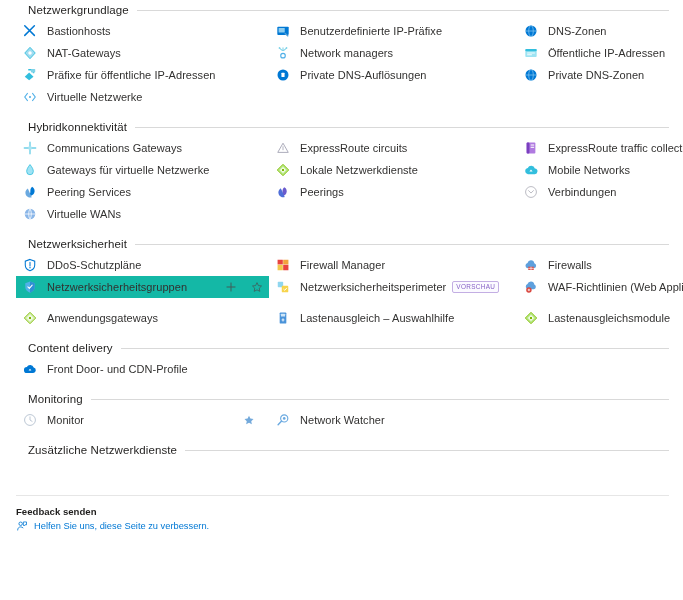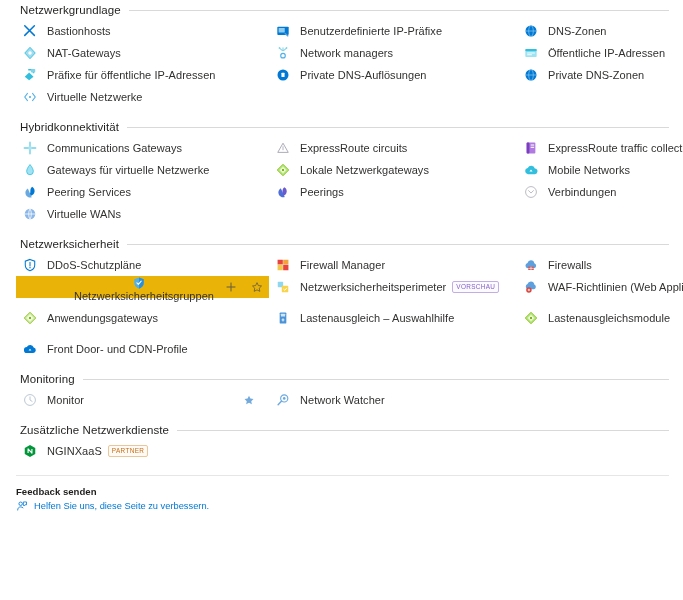--- a/index.html
+++ b/index.html
@@ -15,21 +15,21 @@
     width: 683px; height: 600px;
     padding: 0;
   }
 
   
   .section { width: 683px; }
   .sec-head {
     display: flex;
     align-items: center;
     gap: 8px;
-    padding: 0 14px 0 20px;
+    padding: 0 14px 0 28px;
     height: 20px;
   }
   .sec-title {
     font-size: 11.5px;
     font-weight: 400;
     color: #201f1e;
     white-space: nowrap;
     letter-spacing: .1px;
   }
   .sec-rule {
@@ -50,21 +50,21 @@
 
   .item {
     display: flex;
     align-items: center;
     height: 22px;
     padding-left: 7px;
     padding-right: 4px;
     position: relative;
     cursor: pointer;
   }
-  .item.hovered { background: #eab308; flex-direction: column; }
+  .item.hovered { background: #14b8a6; }
 
   .ico {
     width: 14px; height: 14px;
     flex: 0 0 14px;
     margin-right: 10px;
     display: block;
   }
   .lbl {
     font-size: 11px;
     color: #323130;
@@ -313,21 +313,21 @@
         </div>
         <div class="cell">
           <div class="item">
             <span style="display: flex;">
               <svg class="ico" viewBox="0 0 16 16" xmlns="http://www.w3.org/2000/svg">
                 <path d="M8 1.5 L14.5 8 L8 14.5 L1.5 8 Z" fill="#b8e986" stroke="#7fba00" stroke-width="1"></path>
                 <path d="M8 4.6 L11.4 8 L8 11.4 L4.6 8 Z" fill="#fff"></path>
                 <circle cx="8" cy="8" r="1.4" fill="#7fba00"></circle>
               </svg>
             </span>
-            <span class="lbl">Lokale Netzwerkgateways</span>
+            <span class="lbl">Lokale Netzwerkdienste</span>
           </div>
         </div>
         <div class="cell">
           <div class="item">
             <span style="display: flex;">
               <svg class="ico" viewBox="0 0 16 16" xmlns="http://www.w3.org/2000/svg">
                 <path d="M4.5 12.8 A3.6 3.6 0 0 1 4.3 5.7 A4.3 4.3 0 0 1 12.4 6.2 A3.3 3.3 0 0 1 11.8 12.8 Z" fill="#32bedd"></path>
                 <path d="M6.2 9.6 L8 7.4 L9.8 9.6 Z" fill="#fff"></path>
               </svg>
             </span>
@@ -513,20 +513,24 @@
                 <circle cx="8" cy="8" r="1.4" fill="#7fba00"></circle>
               </svg>
             </span>
             <span class="lbl">Lastenausgleichsmodule</span>
           </div>
         </div>
       </div>
     </div>
     <div style="height: 9px;"></div>
     <div class="section">
+      <div class="sec-head">
+        <div class="sec-title">Content delivery</div>
+        <div class="sec-rule"></div>
+      </div>
       <div class="grid">
         <div class="cell">
           <div class="item">
             <span style="display: flex;">
               <svg class="ico" viewBox="0 0 16 16" xmlns="http://www.w3.org/2000/svg">
                 <path d="M4.6 12.6 A3.4 3.4 0 0 1 4.4 5.8 A4.2 4.2 0 0 1 12.2 6.3 A3.2 3.2 0 0 1 11.6 12.6 Z" fill="#0078d4"></path>
                 <path d="M6.4 9.8 L8 7.6 L9.6 9.8 Z" fill="#fff"></path>
               </svg>
             </span>
             <span class="lbl">Front Door- und CDN-Profile</span>
@@ -573,32 +577,20 @@
         <div class="cell"></div>
       </div>
     </div>
     <div style="height: 9px;"></div>
     <div class="section">
       <div class="sec-head">
         <div class="sec-title">Zusätzliche Netzwerkdienste</div>
         <div class="sec-rule"></div>
       </div>
       <div class="grid">
-        <div class="cell">
-          <div class="item">
-            <span style="display: flex;">
-              <svg class="ico" viewBox="0 0 16 16" xmlns="http://www.w3.org/2000/svg">
-                <path d="M8 1.2 L14 4.6 V11.4 L8 14.8 L2 11.4 V4.6 Z" fill="#009639"></path>
-                <path d="M5.8 10.4 V5.6 L10.2 10.4 V5.6" stroke="#fff" stroke-width="1.3" fill="none" stroke-linejoin="round"></path>
-              </svg>
-            </span>
-            <span class="lbl">NGINXaaS</span>
-            <span class="badge partner">Partner</span>
-          </div>
-        </div>
         <div class="cell"></div>
         <div class="cell"></div>
       </div>
     </div>
     <div style="height: 9px;"></div>
     <div class="footer-rule" style="margin-top: 4px;"></div>
     <div class="feedback">
       <div class="fb-title">Feedback senden</div>
       <div class="fb-link">
         <span style="display: flex;">

